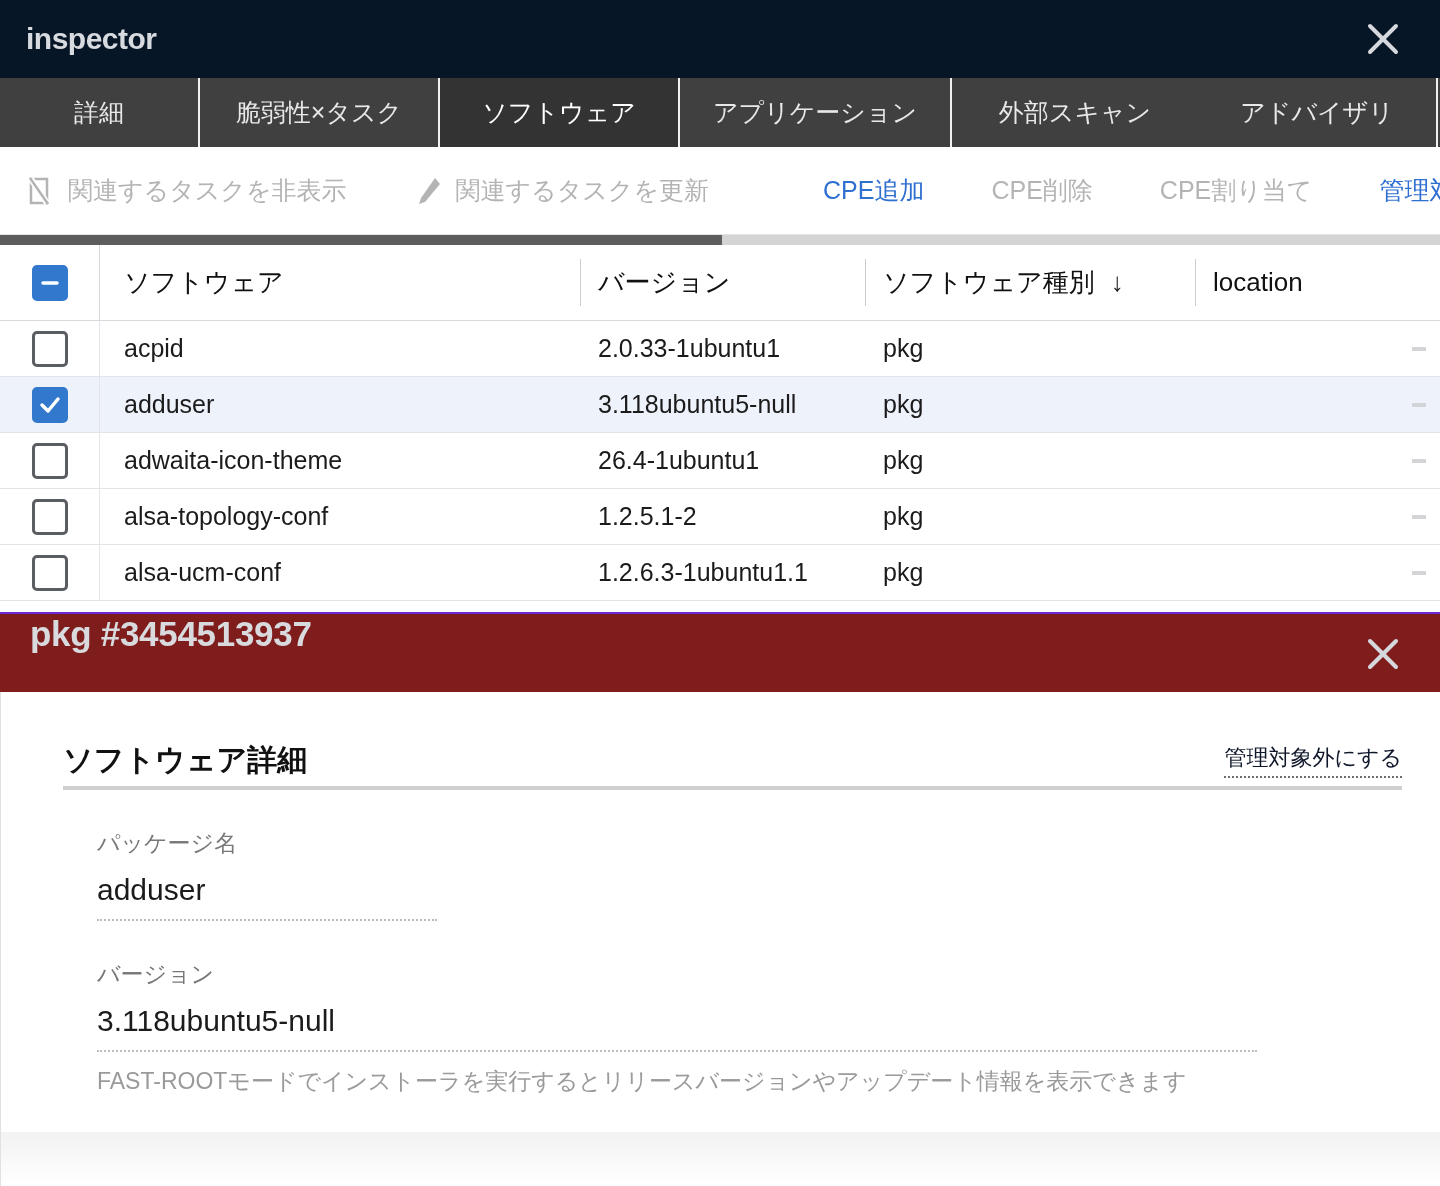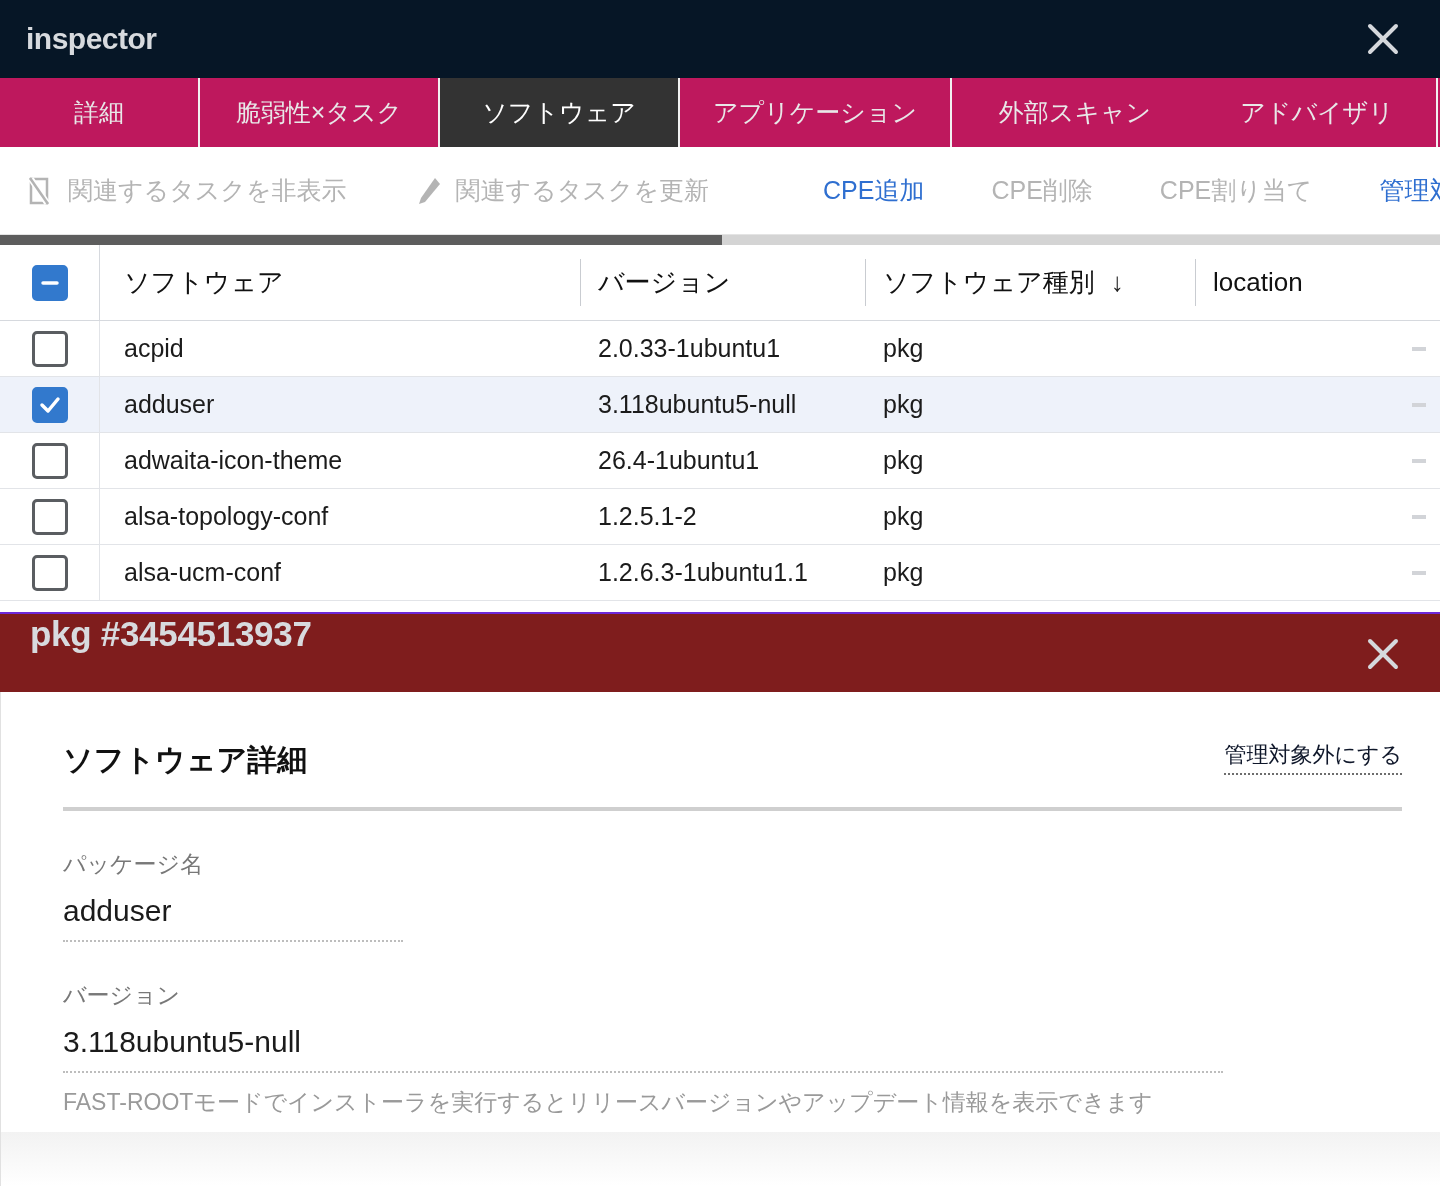--- a/index.html
+++ b/index.html
@@ -30,21 +30,21 @@
     position:absolute; right: 36px; top: 18px;
     width: 42px; height: 42px;
     display:flex; align-items:center; justify-content:center;
     cursor: pointer;
   }
   .xicon { display:block; }
 
   
   .tabbar {
     position:absolute; top:78px; left:0; width:1440px; height:69px;
-    background:#be185d;
+    background:#404040;
     display:flex; align-items:stretch;
   }
   .tab {
     flex: 0 0 auto;
     display:flex; align-items:center; justify-content:center;
     color:#e8e8e8;
     font-size: 25px;
     border-right: 2px solid #f1f1f1;
     cursor:pointer;
     position: relative;
@@ -172,33 +172,33 @@
 
   .detail-body {
     position:absolute; top:692px; left:0; width:1440px; height:494px;
     background:#ffffff;
     border-left: 1px solid #e1e1e1;
     overflow:hidden;
   }
   .section-head {
     position:relative;
     margin: 48px 38px 0 62px;
-    padding-bottom: 26px;
+    padding-bottom: 5px;
     border-bottom: 4px solid #cfcfcf;
-    display:flex; align-items:flex-start; justify-content:space-between;
+    display:flex; align-items:center; justify-content:space-between;
   }
   .section-title { font-size:30px; font-weight:700; color:#111; }
   .unmanage-link {
     font-size:22px; color:#0f172a;
     border-bottom: 2px dotted #6d6d6d;
     padding-bottom: 3px;
     cursor:pointer;
   }
 
-  .field { margin: 38px 0 0 62px; }
+  .field { margin: 38px 0 0 96px; }
   .field-label { font-size: 23px; color:#787878; }
   .field-value {
     font-size: 30px; color:#1b1b1b;
     margin-top: 14px; padding-bottom: 12px;
   }
   .field-underline {
     border-bottom: 2px dotted #bdbdbd;
     height:0;
   }
   .fw-short { width: 340px; }

